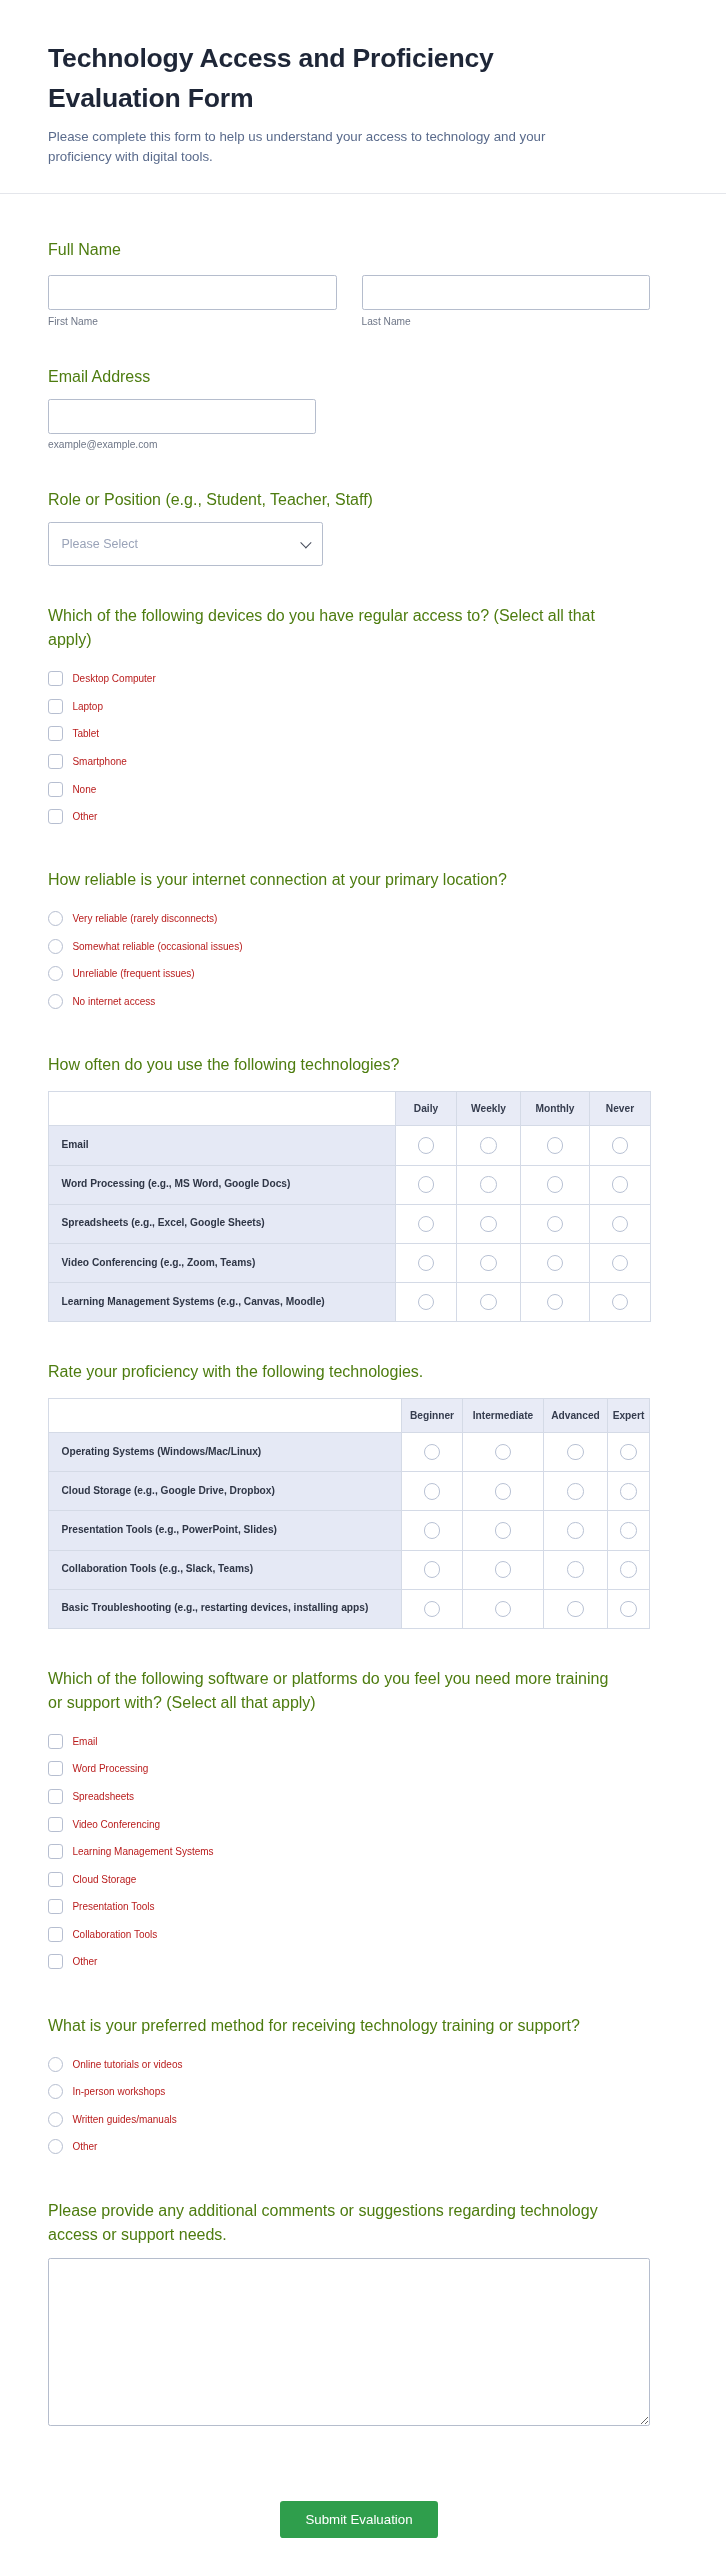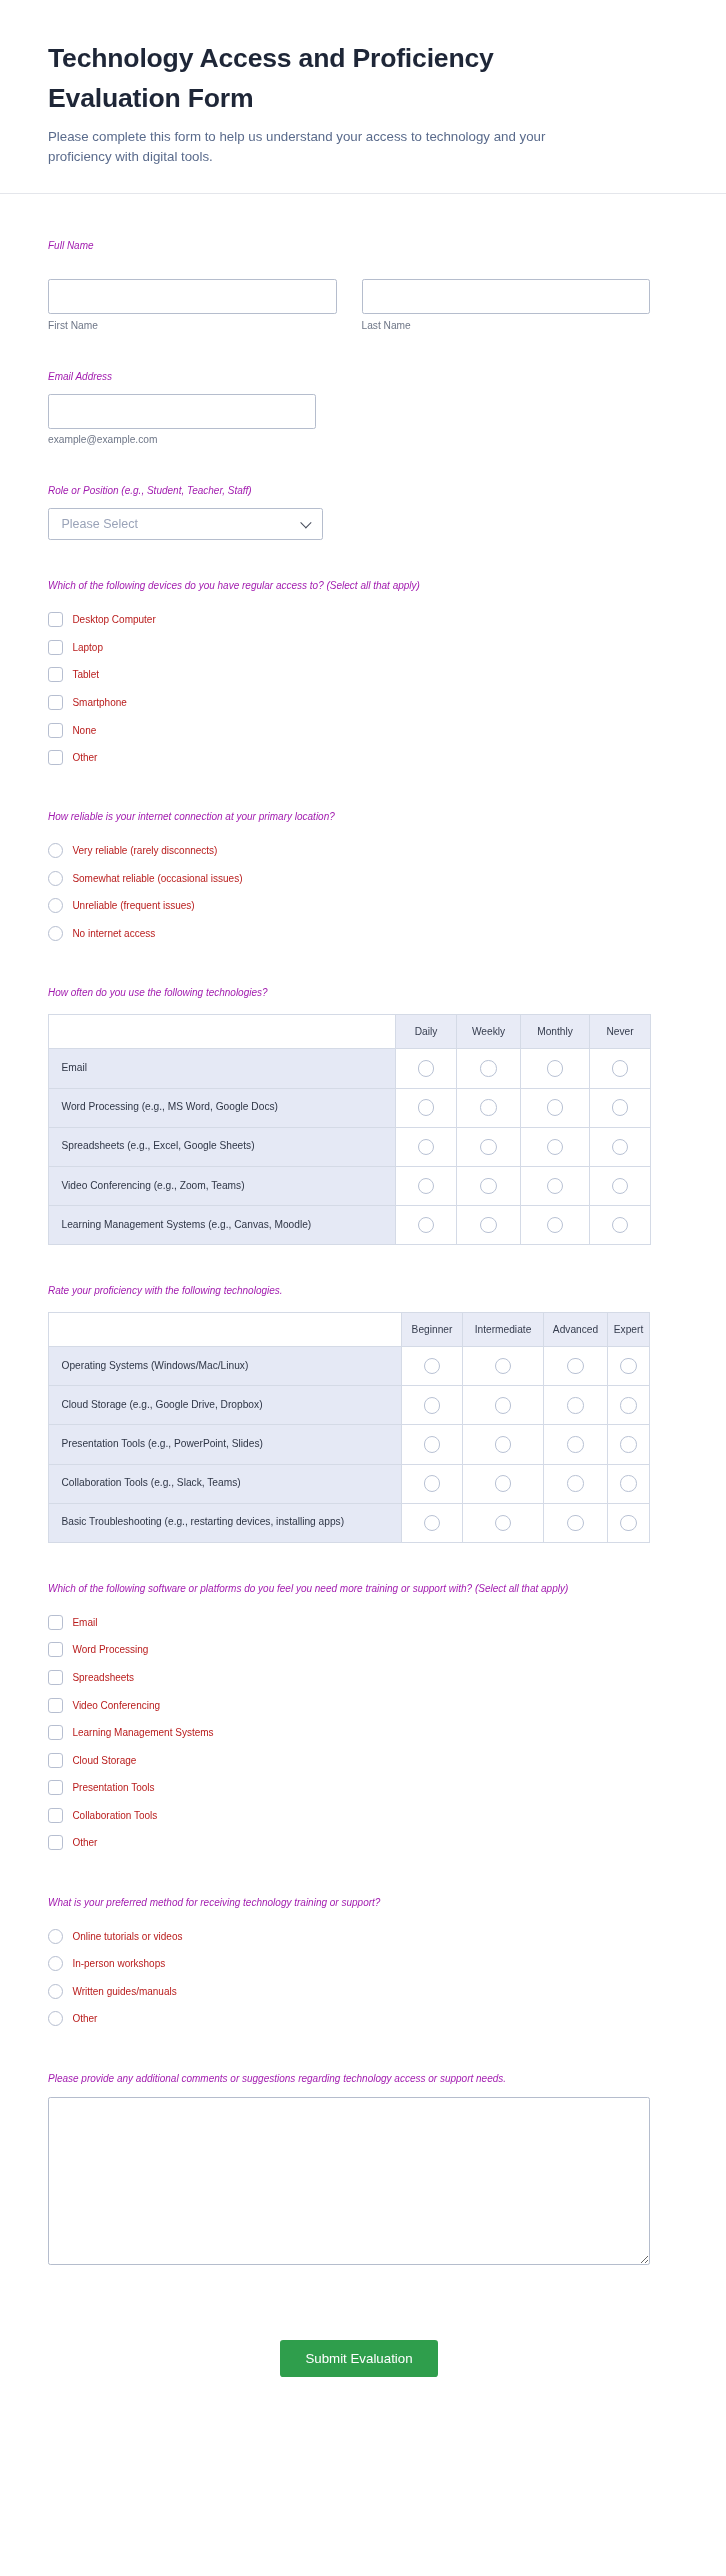--- a/index.html
+++ b/index.html
@@ -26,50 +26,49 @@
     margin-top: 7.8px;
     font-size: 13.3px;
     line-height: 1.5;
     color: #5a6b8c;
     max-width: 555px;
   }
   .form-body { margin: 0 77px 0 48px; width: 602px; }
   .question { margin-top: 38px; }
   .question.first { margin-top: 44px; }
   .q-label {
-    font-size: 10px;
+    font-size: 16px;
     line-height: 1.5;
-    color: #a21caf;
+    color: #4d7c0f;
     max-width: 578px;
-    font-style: italic;
   }
   .text-input {
     height: 35px;
     border: 0.8px solid #b5bdcd;
     border-radius: 2.3px;
     background: #fff;
     padding: 0 9.4px;
     font-size: 12.5px;
     font-family: "Liberation Sans", sans-serif;
     color: #2c3345;
     width: 100%;
     outline: none;
   }
-  .name-row { display: flex; gap: 25px; margin-top: 26px; }
+  .name-row { display: flex; gap: 25px; margin-top: 13px; }
   .name-col { flex: 1; }
   .sublabel {
     margin-top: 5.5px;
     font-size: 10.2px;
     color: #6e7687;
   }
   .email-wrap { margin-top: 10.2px; width: 268px; }
   .select {
     margin-top: 10.2px;
     width: 275px;
-    height: 32px;
+    height: 44px;
     border: 0.8px solid #b5bdcd;
     border-radius: 2.3px;
     background: #fff;
     display: flex;
     align-items: center;
     justify-content: space-between;
     padding: 0 12.5px;
     cursor: pointer;
   }
   .select-placeholder { font-size: 12.5px; color: #9aa3b8; }
@@ -101,21 +100,21 @@
     background: #fff;
     flex: 0 0 auto;
   }
   .opt-label { font-size: 10px; color: #b91c1c; }
   table.matrix {
     margin-top: 14px;
     border-collapse: collapse;
     width: 602px;
     table-layout: fixed;
   }
-  table.matrix th, table.matrix td { border: 0.8px solid #d4dae6; }
+  table.matrix th, table.matrix td { border: 0.8px solid #d4dae6; font-weight: bold; }
   th.corner { border: none; background: transparent; }
   th.col-h {
     background: #e8ebf6;
     font-weight: 400;
     font-size: 10.2px;
     color: #353c4e;
     padding: 11px 3.1px;
     text-align: center;
   }
   th.row-h {

